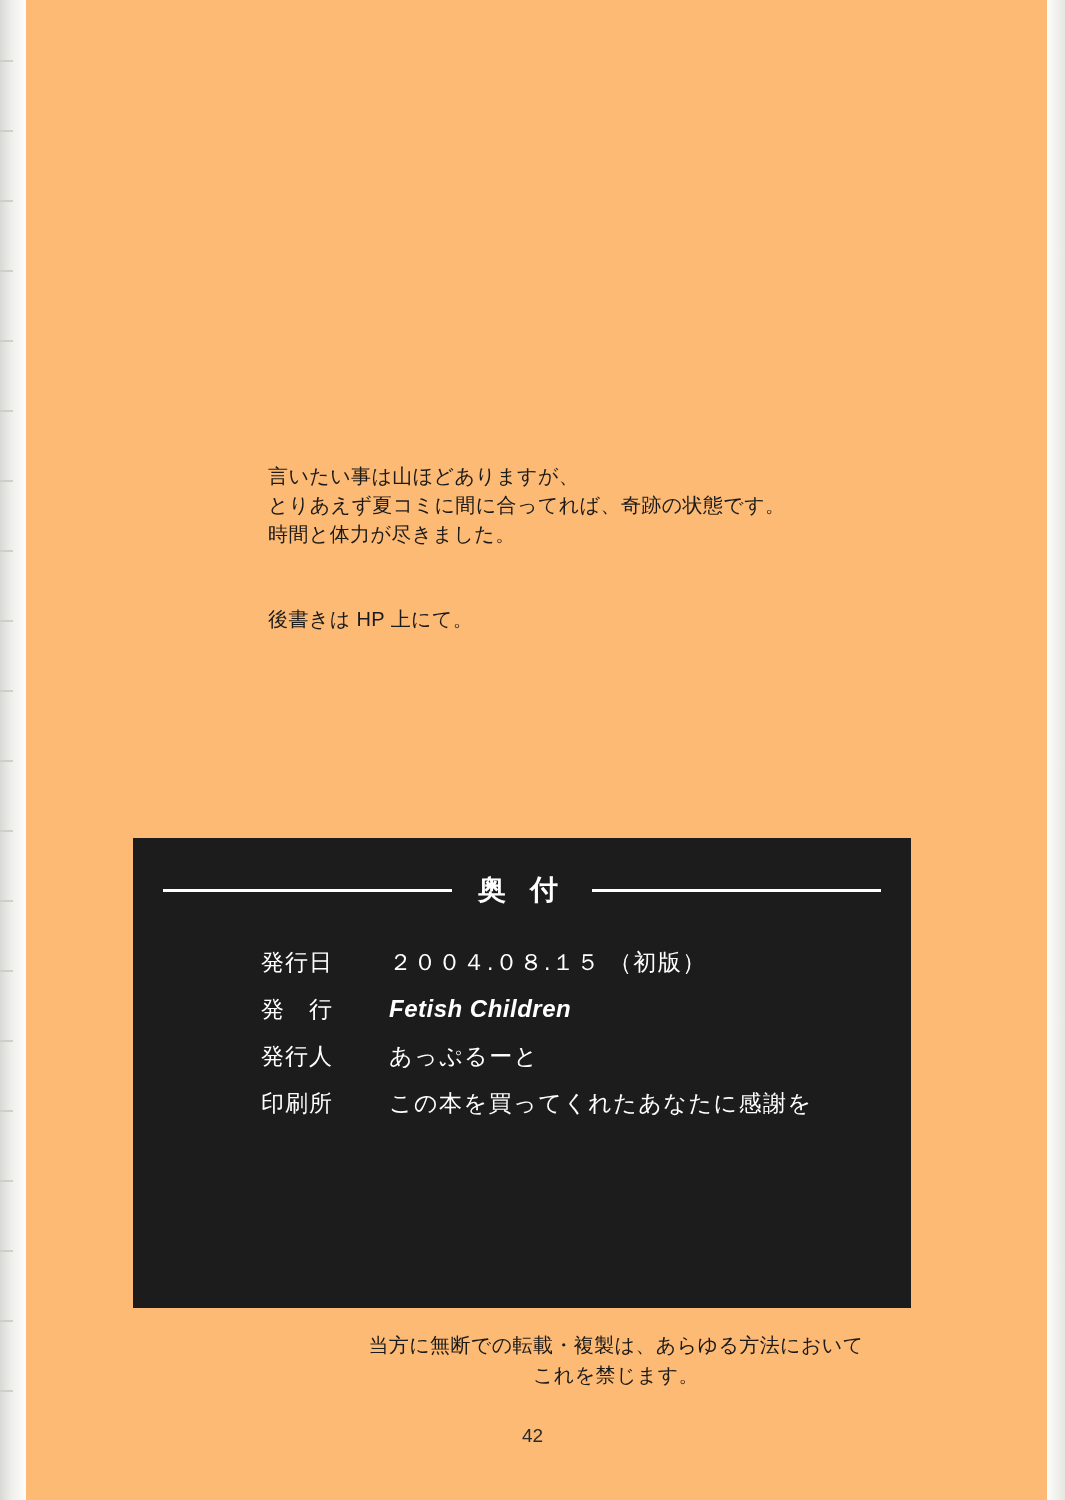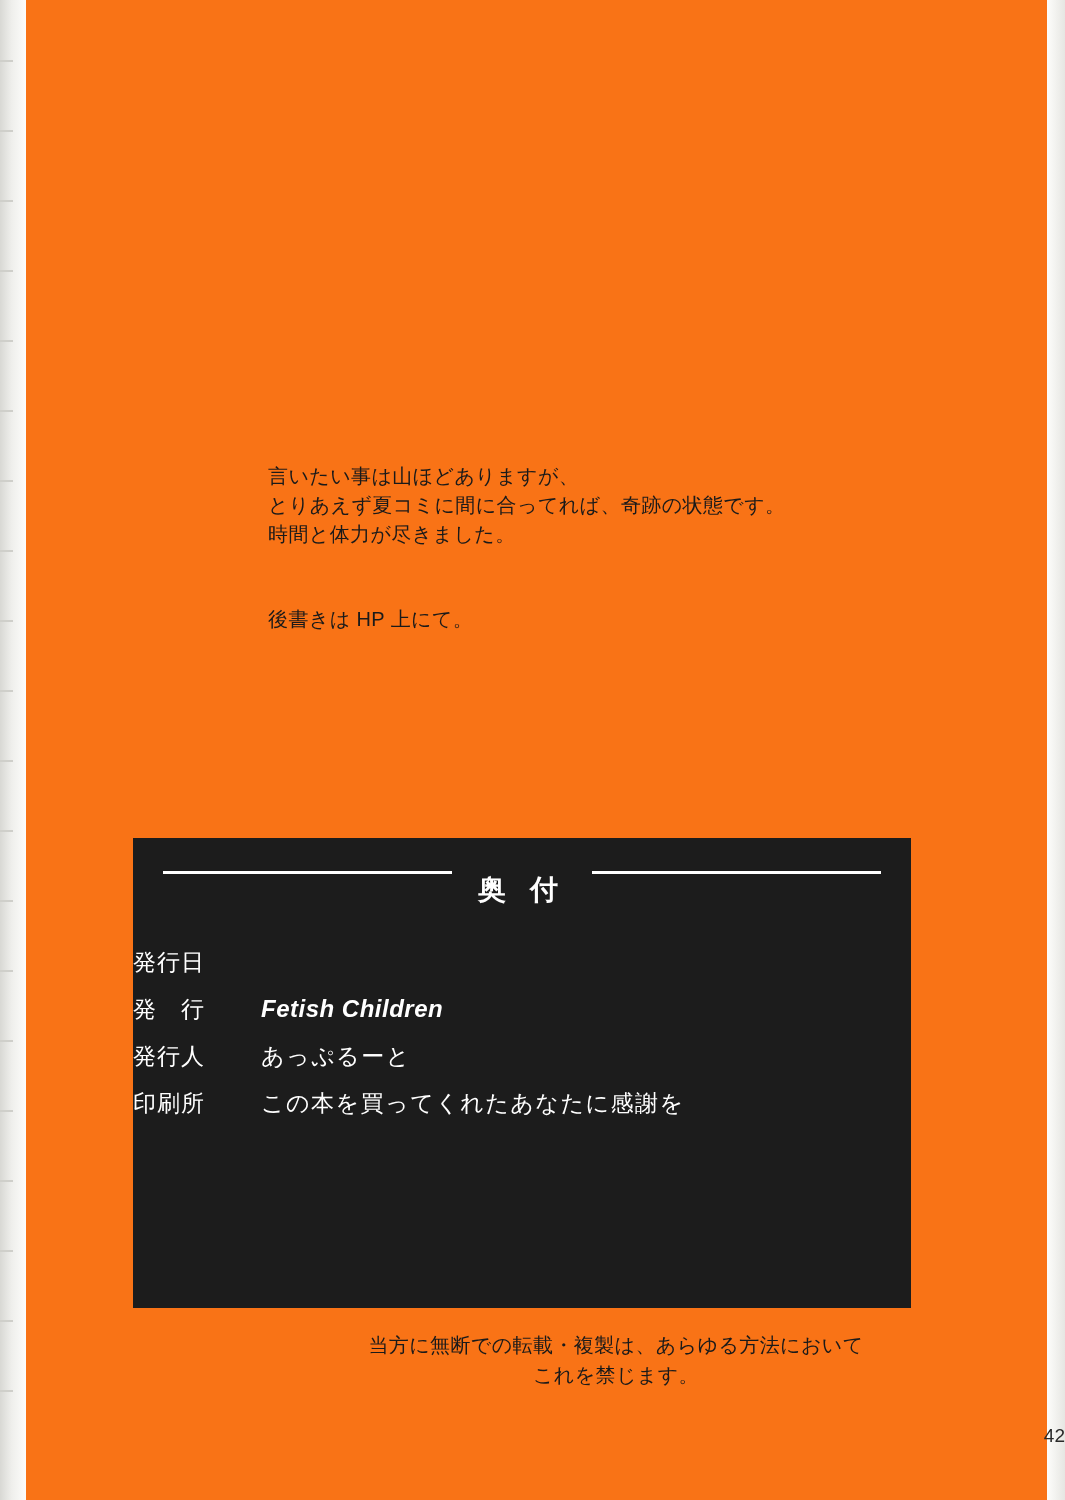--- a/index.html
+++ b/index.html
@@ -4,21 +4,21 @@
 <style>
   html, body {
     margin: 0;
     padding: 0;
     background: #ffffff;
   }
   .page {
     position: relative;
     width: 1065px;
     height: 1500px;
-    background: #f97316;
+    background: #fdba74;
     overflow: hidden;
     font-family: "Liberation Sans", sans-serif;
     color: #1a1a1a;
   }
   
   .edge-shade {
     position: absolute;
     left: 0; top: 0;
     width: 26px; height: 100%;
     background: linear-gradient(to right, #d8d8d4 0%, #efefec 45%, #fdfdfb 100%);
@@ -56,37 +56,39 @@
     position: absolute;
     left: 133px;
     top: 838px;
     width: 778px;
     height: 470px;
     background: #1c1c1c;
     color: #ffffff;
   }
   .colophon-title-row {
     display: flex;
+    align-items: center;
     margin-top: 33px;
     padding: 0 30px;
   }
   .rule {
     flex: 1 1 auto;
     height: 3px;
     background: #ffffff;
   }
   .colophon-title {
     flex: 0 0 auto;
     padding: 0 26px;
     font-size: 28px;
     font-weight: bold;
     letter-spacing: 8px;
   }
   .fields {
     margin-top: 38px;
+    padding-left: 128px;
   }
   .field-row {
     display: flex;
     align-items: baseline;
     margin-bottom: 16px;
   }
   .field-label {
     flex: 0 0 128px;
     font-size: 23px;
     letter-spacing: 1px;
@@ -111,21 +113,21 @@
     line-height: 30px;
     letter-spacing: 0.4px;
   }
   .notice p { margin: 0; text-align: center; }
 
   .page-number {
     position: absolute;
     left: 0;
     top: 1425px;
     width: 1065px;
-    text-align: right;
+    text-align: center;
     font-size: 19px;
     color: #2a2a2a;
   }
 </style>
 </head>
 <body>
 
 <div class="page">
 
   <div class="edge-shade"></div>
@@ -163,20 +165,21 @@
   <div class="colophon">
     <div class="colophon-title-row">
       <div class="rule"></div>
       <div class="colophon-title">奥 付</div>
       <div class="rule"></div>
     </div>
 
     <div class="fields">
       <div class="field-row">
         <div class="field-label">発行日</div>
+        <div class="field-value">２００４.０８.１５ （初版）</div>
       </div>
       <div class="field-row">
         <div class="field-label">発　行</div>
         <div class="field-value bold">Fetish Children</div>
       </div>
       <div class="field-row">
         <div class="field-label">発行人</div>
         <div class="field-value">あっぷるーと</div>
       </div>
       <div class="field-row">

